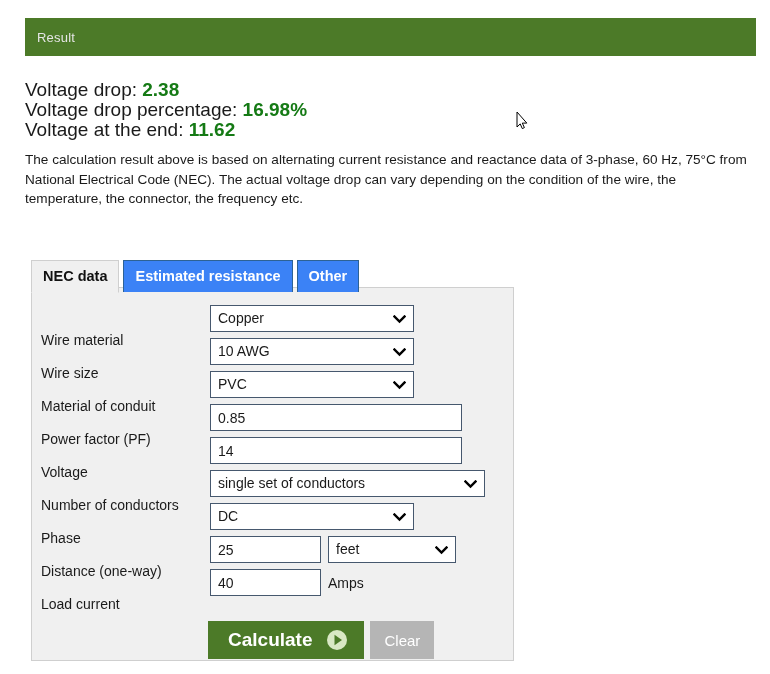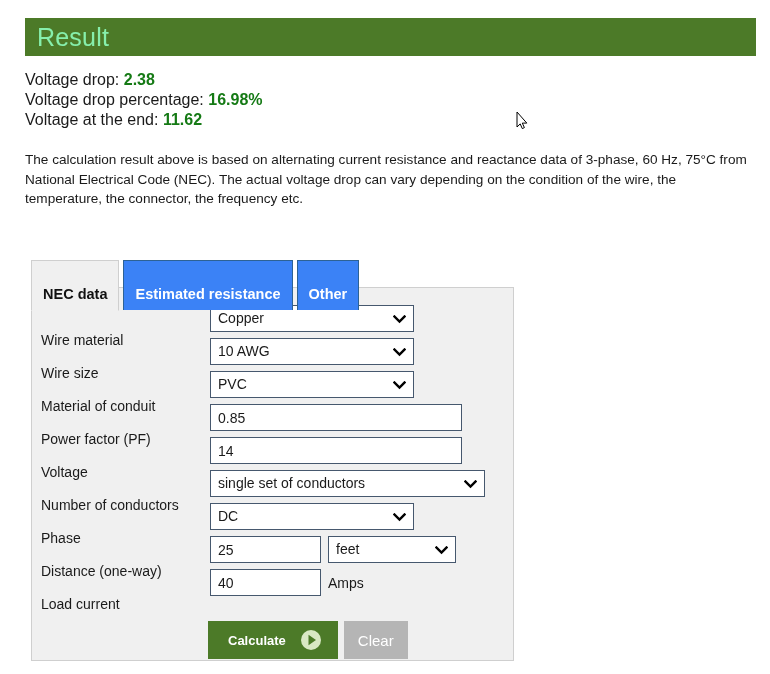--- a/index.html
+++ b/index.html
@@ -22,32 +22,32 @@
     left: 25px;
     top: 18px;
     width: 731px;
     height: 38px;
     background: #4c7a28;
     display: flex;
     align-items: center;
     padding-left: 12px;
   }
   .result-header-title {
-    color: #86efac;
-    font-size: 25px;
+    color: #e5e5e5;
+    font-size: 13px;
     font-weight: normal;
     letter-spacing: 0.2px;
   }
 
   
   .results {
     position: absolute;
     left: 25px;
-    top: 70px;
-    font-size: 16px;
+    top: 80px;
+    font-size: 19px;
     line-height: 20px;
     color: #1a1a1a;
   }
   .result-line { white-space: nowrap; }
   .result-value {
     color: #157a15;
     font-weight: bold;
   }
 
   
@@ -66,21 +66,21 @@
     position: absolute;
     left: 31px;
     top: 259px;
     display: flex;
     align-items: flex-end;
     z-index: 5;
   }
   .tab {
     font-size: 14.5px;
     font-weight: bold;
-    padding: 25px 11px 8px 11px;
+    padding: 7px 11px 8px 11px;
     margin-right: 4px;
     line-height: 16px;
     cursor: pointer;
     user-select: none;
   }
   .tab.inactive {
     background: #3b82f6;
     color: #ffffff;
     border: 1px solid #2d6295;
     border-bottom: none;
@@ -176,21 +176,21 @@
   
   .btn-row {
     display: flex;
     align-items: center;
     margin-top: 22px;
     padding-left: 176px;
   }
   .btn-calculate {
     background: #4c7a28;
     color: #ffffff;
-    font-size: 13px;
+    font-size: 19px;
     font-weight: bold;
     border: none;
     height: 38px;
     padding: 0 16px 0 20px;
     display: flex;
     align-items: center;
     cursor: pointer;
     font-family: "Liberation Sans", sans-serif;
   }
   .btn-calculate .play-icon {

